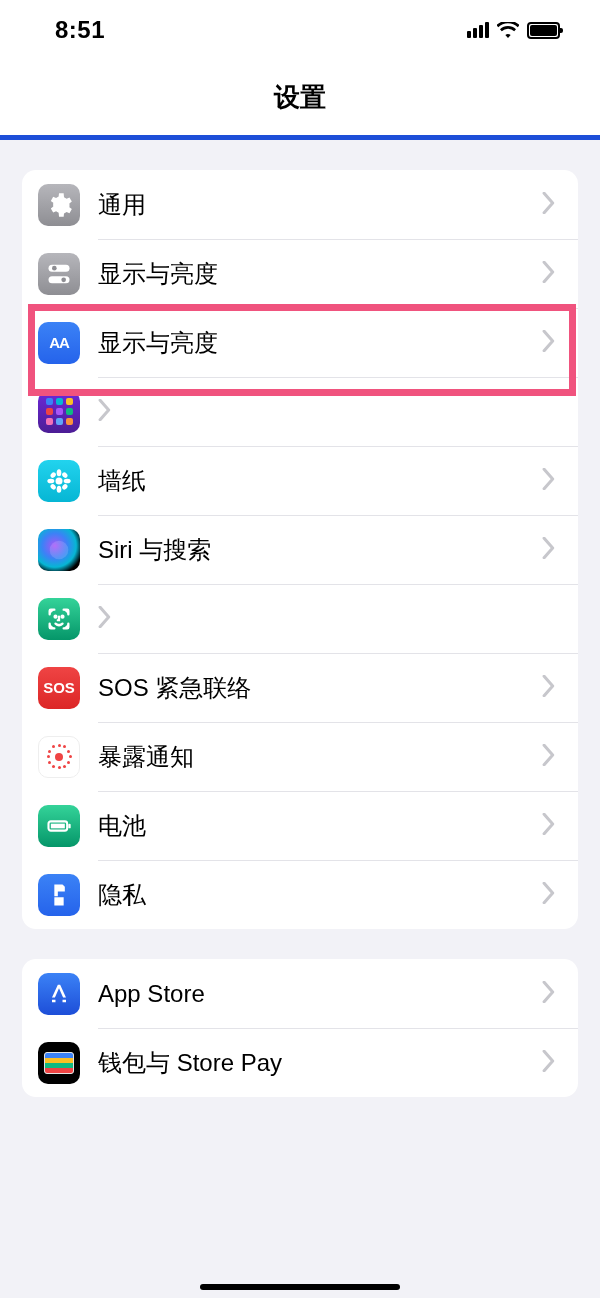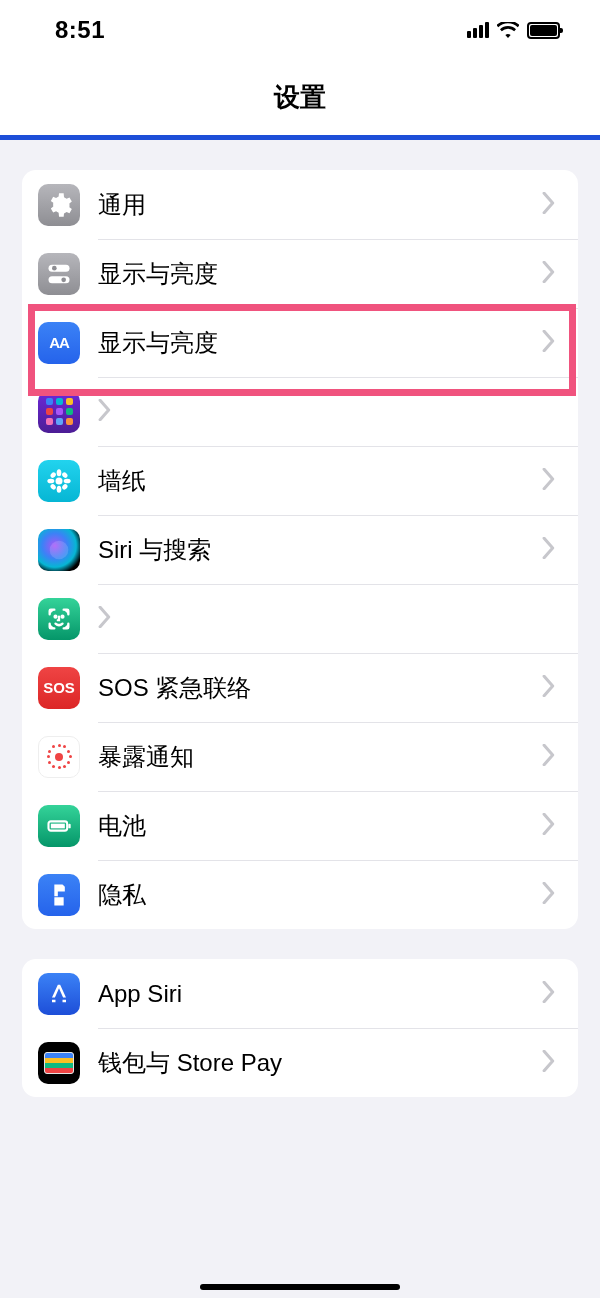--- a/index.html
+++ b/index.html
@@ -270,21 +270,21 @@
           </svg></span>
       </div>
     </div>
     <div class="grp">
       <div class="row">
         <div class="ico-wrap astore">
           <svg viewBox="0 0 24 24">
             <path d="M11 4l-5 11h2.5L12 7l3.5 8H18L13 4h-2zm-5 13h3v2H6v-2zm9 0h3v2h-3v-2z"></path>
           </svg>
         </div>
-        <div class="lbl">App Siri</div>
+        <div class="lbl">App Store</div>
         <span><svg class="chev" width="14" height="22" viewBox="0 0 10 18">
             <path d="M1 1l7 8-7 8" stroke="currentColor" stroke-width="2.5" fill="none" stroke-linecap="round" stroke-linejoin="round"></path>
           </svg></span>
       </div>
       <div class="row">
         <div class="sep"></div>
         <div class="ico-wrap wllt">
           <div class="wallet-ic">
             <span></span>
             <span></span>

